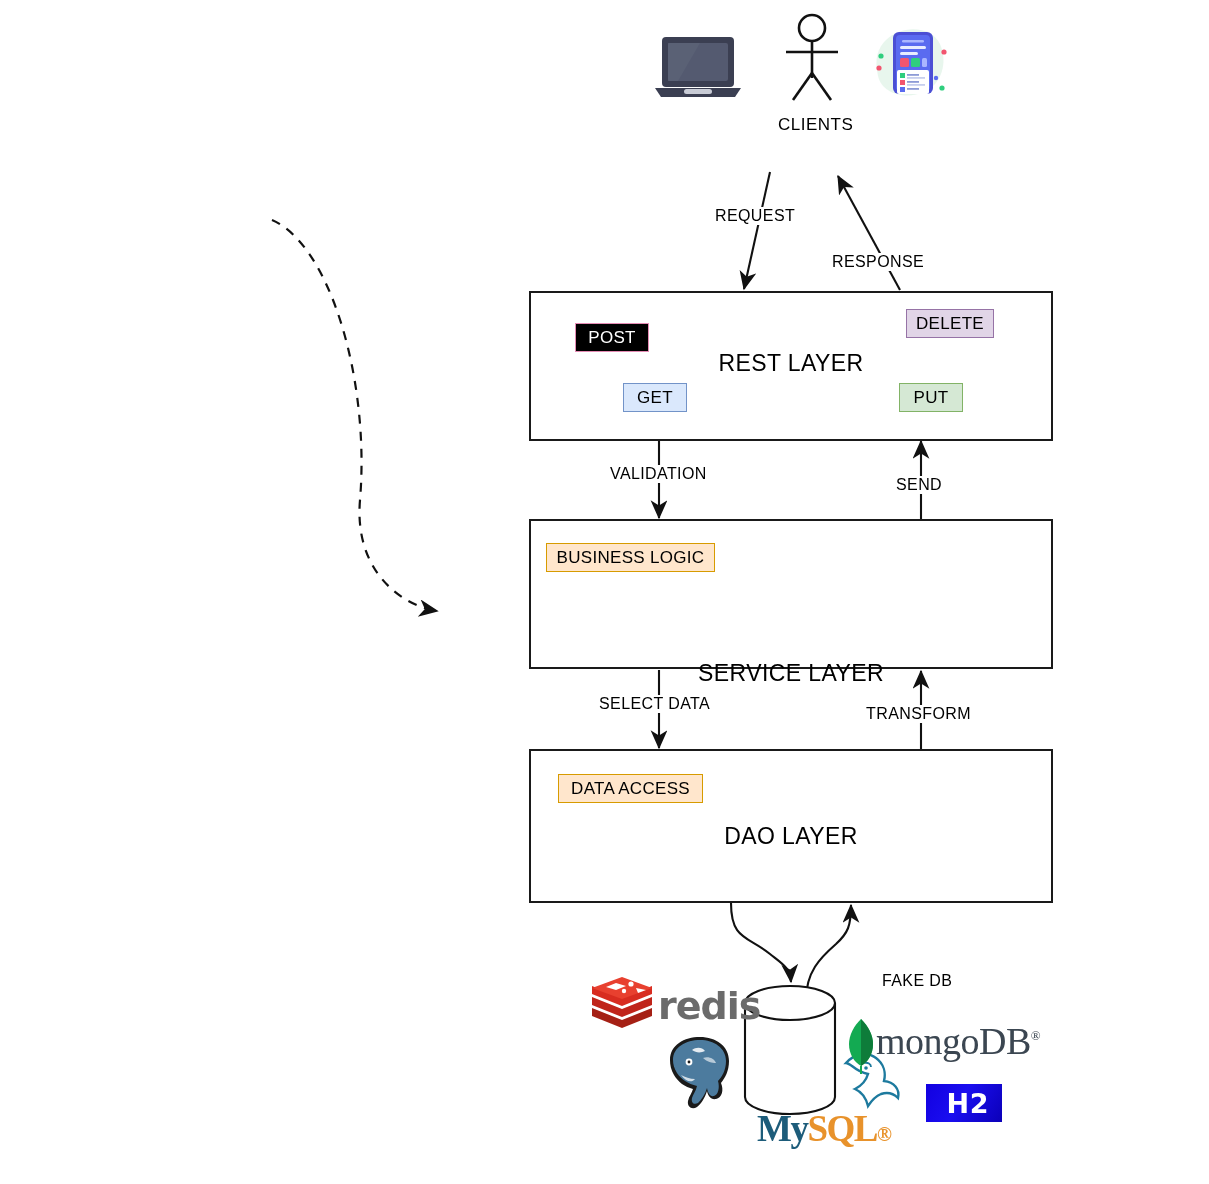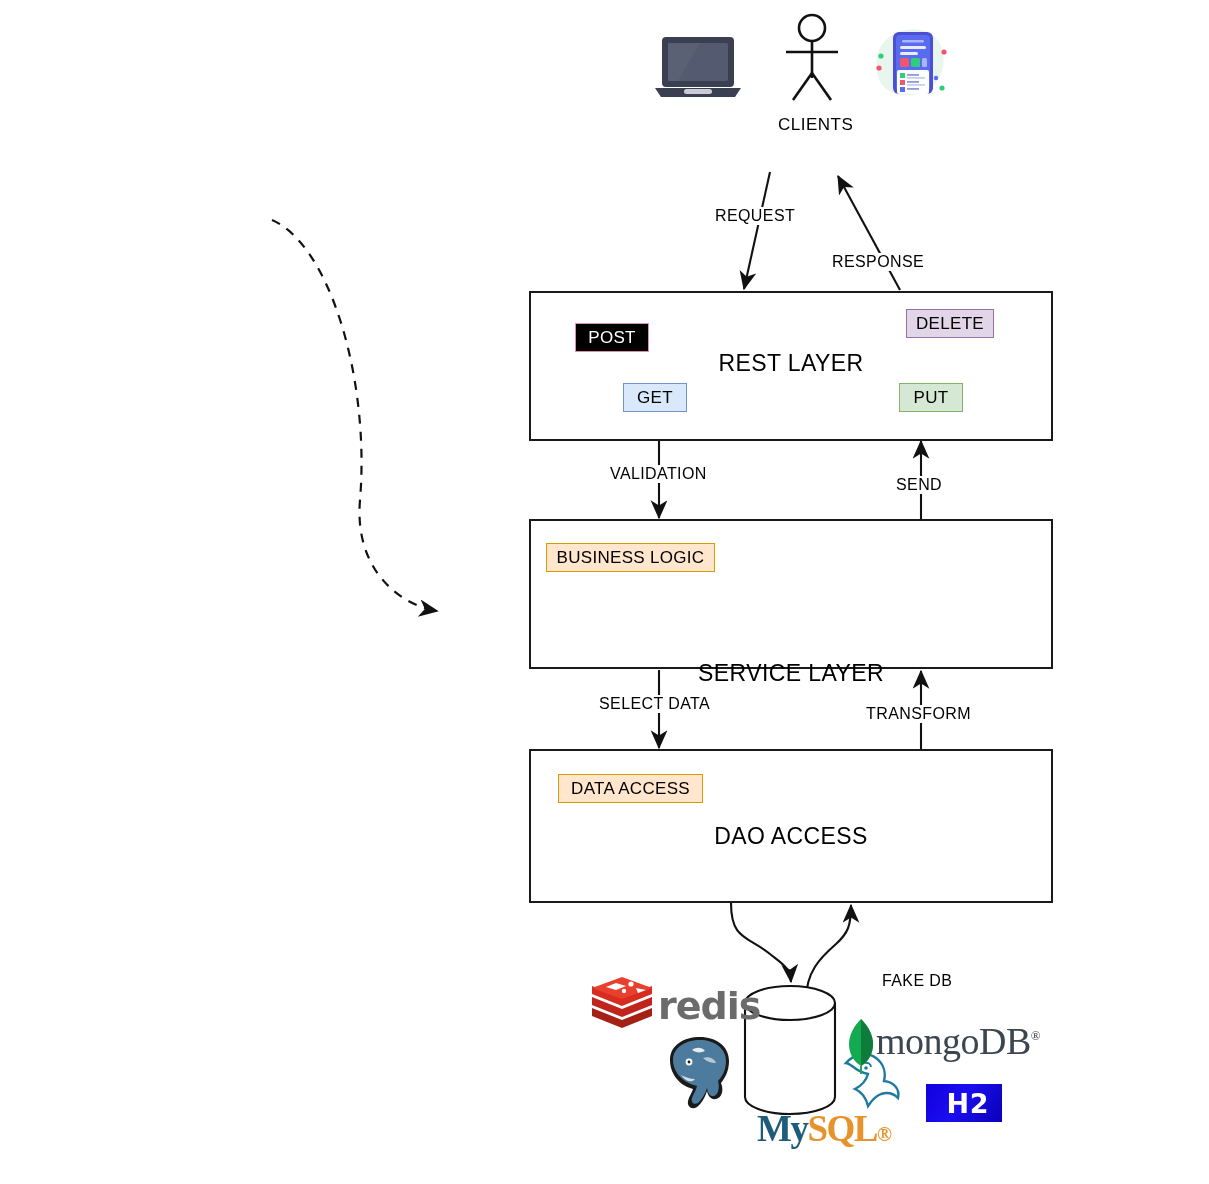--- a/index.html
+++ b/index.html
@@ -261,21 +261,21 @@
     <div class="badge badge-get" style="left:92px; top:90px; width:64px; height:29px;">GET</div>
     <div class="badge badge-put" style="left:368px; top:90px; width:64px; height:29px;">PUT</div>
   </div>
 
   <div class="layer-box" style="left:529px; top:519px; width:524px; height:150px;">
     <div class="layer-title" style="top:92px;margin-top:47px;">SERVICE LAYER</div>
     <div class="badge badge-orange" style="left:15px; top:22px; width:169px; height:29px;">BUSINESS LOGIC</div>
   </div>
 
   <div class="layer-box" style="left:529px; top:749px; width:524px; height:154px;">
-    <div class="layer-title" style="top:72px;">DAO ACCESS</div>
+    <div class="layer-title" style="top:72px;">DAO LAYER</div>
     <div class="badge badge-orange" style="left:27px; top:23px; width:145px; height:29px;">DATA ACCESS</div>
   </div>
 
   <div class="fake-db-label" style="left:882px; top:972px;">FAKE DB</div>
 
   <div class="db-logo-text redis-word" style="left:658px; top:984px;">redis</div>
 
   <div class="db-logo-text mongo-word" style="left:876px; top:1019px;">
     <span>mongoDB</span><span class="mongo-reg">®</span>
   </div>

